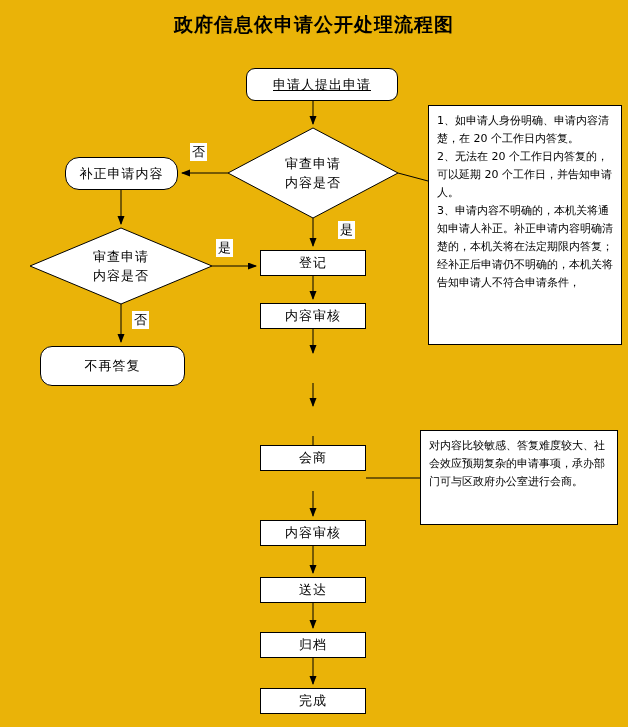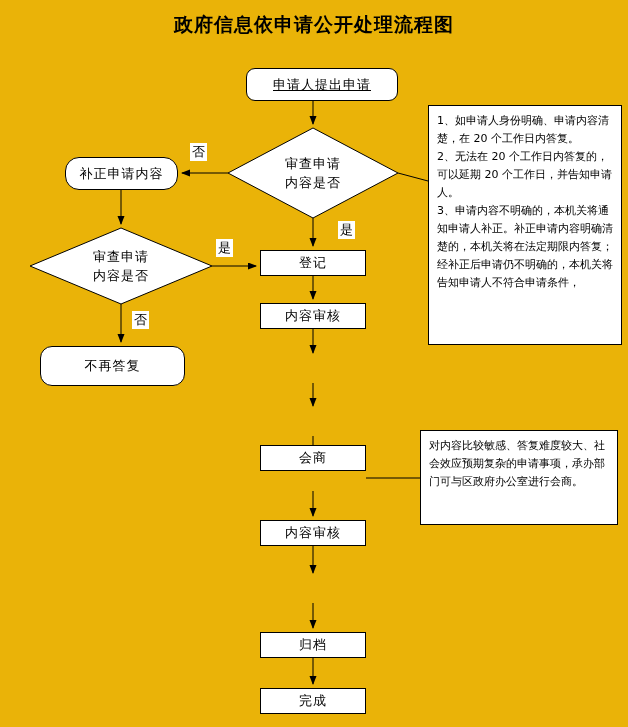--- a/index.html
+++ b/index.html
@@ -93,20 +93,21 @@
 
   <div class="dtext d2">审查申请
 内容是否</div>
 
   <div class="box noreply">不再答复</div>
 
   <div class="box step s0">登记</div>
   <div class="box step s1">内容审核</div>
   <div class="box step s4">会商</div>
   <div class="box step s5">内容审核</div>
+  <div class="box step s6">送达</div>
   <div class="box step s8">完成</div>
   <div class="box step s7">归档</div>
 
   <div class="edge e-no1">否</div>
   <div class="edge e-yes1">是</div>
   <div class="edge e-yes2">是</div>
   <div class="edge e-no2">否</div>
 
   <div class="note note1">1、如申请人身份明确、申请内容清楚，在 20 个工作日内答复。
 2、无法在 20 个工作日内答复的，可以延期 20 个工作日，并告知申请人。

